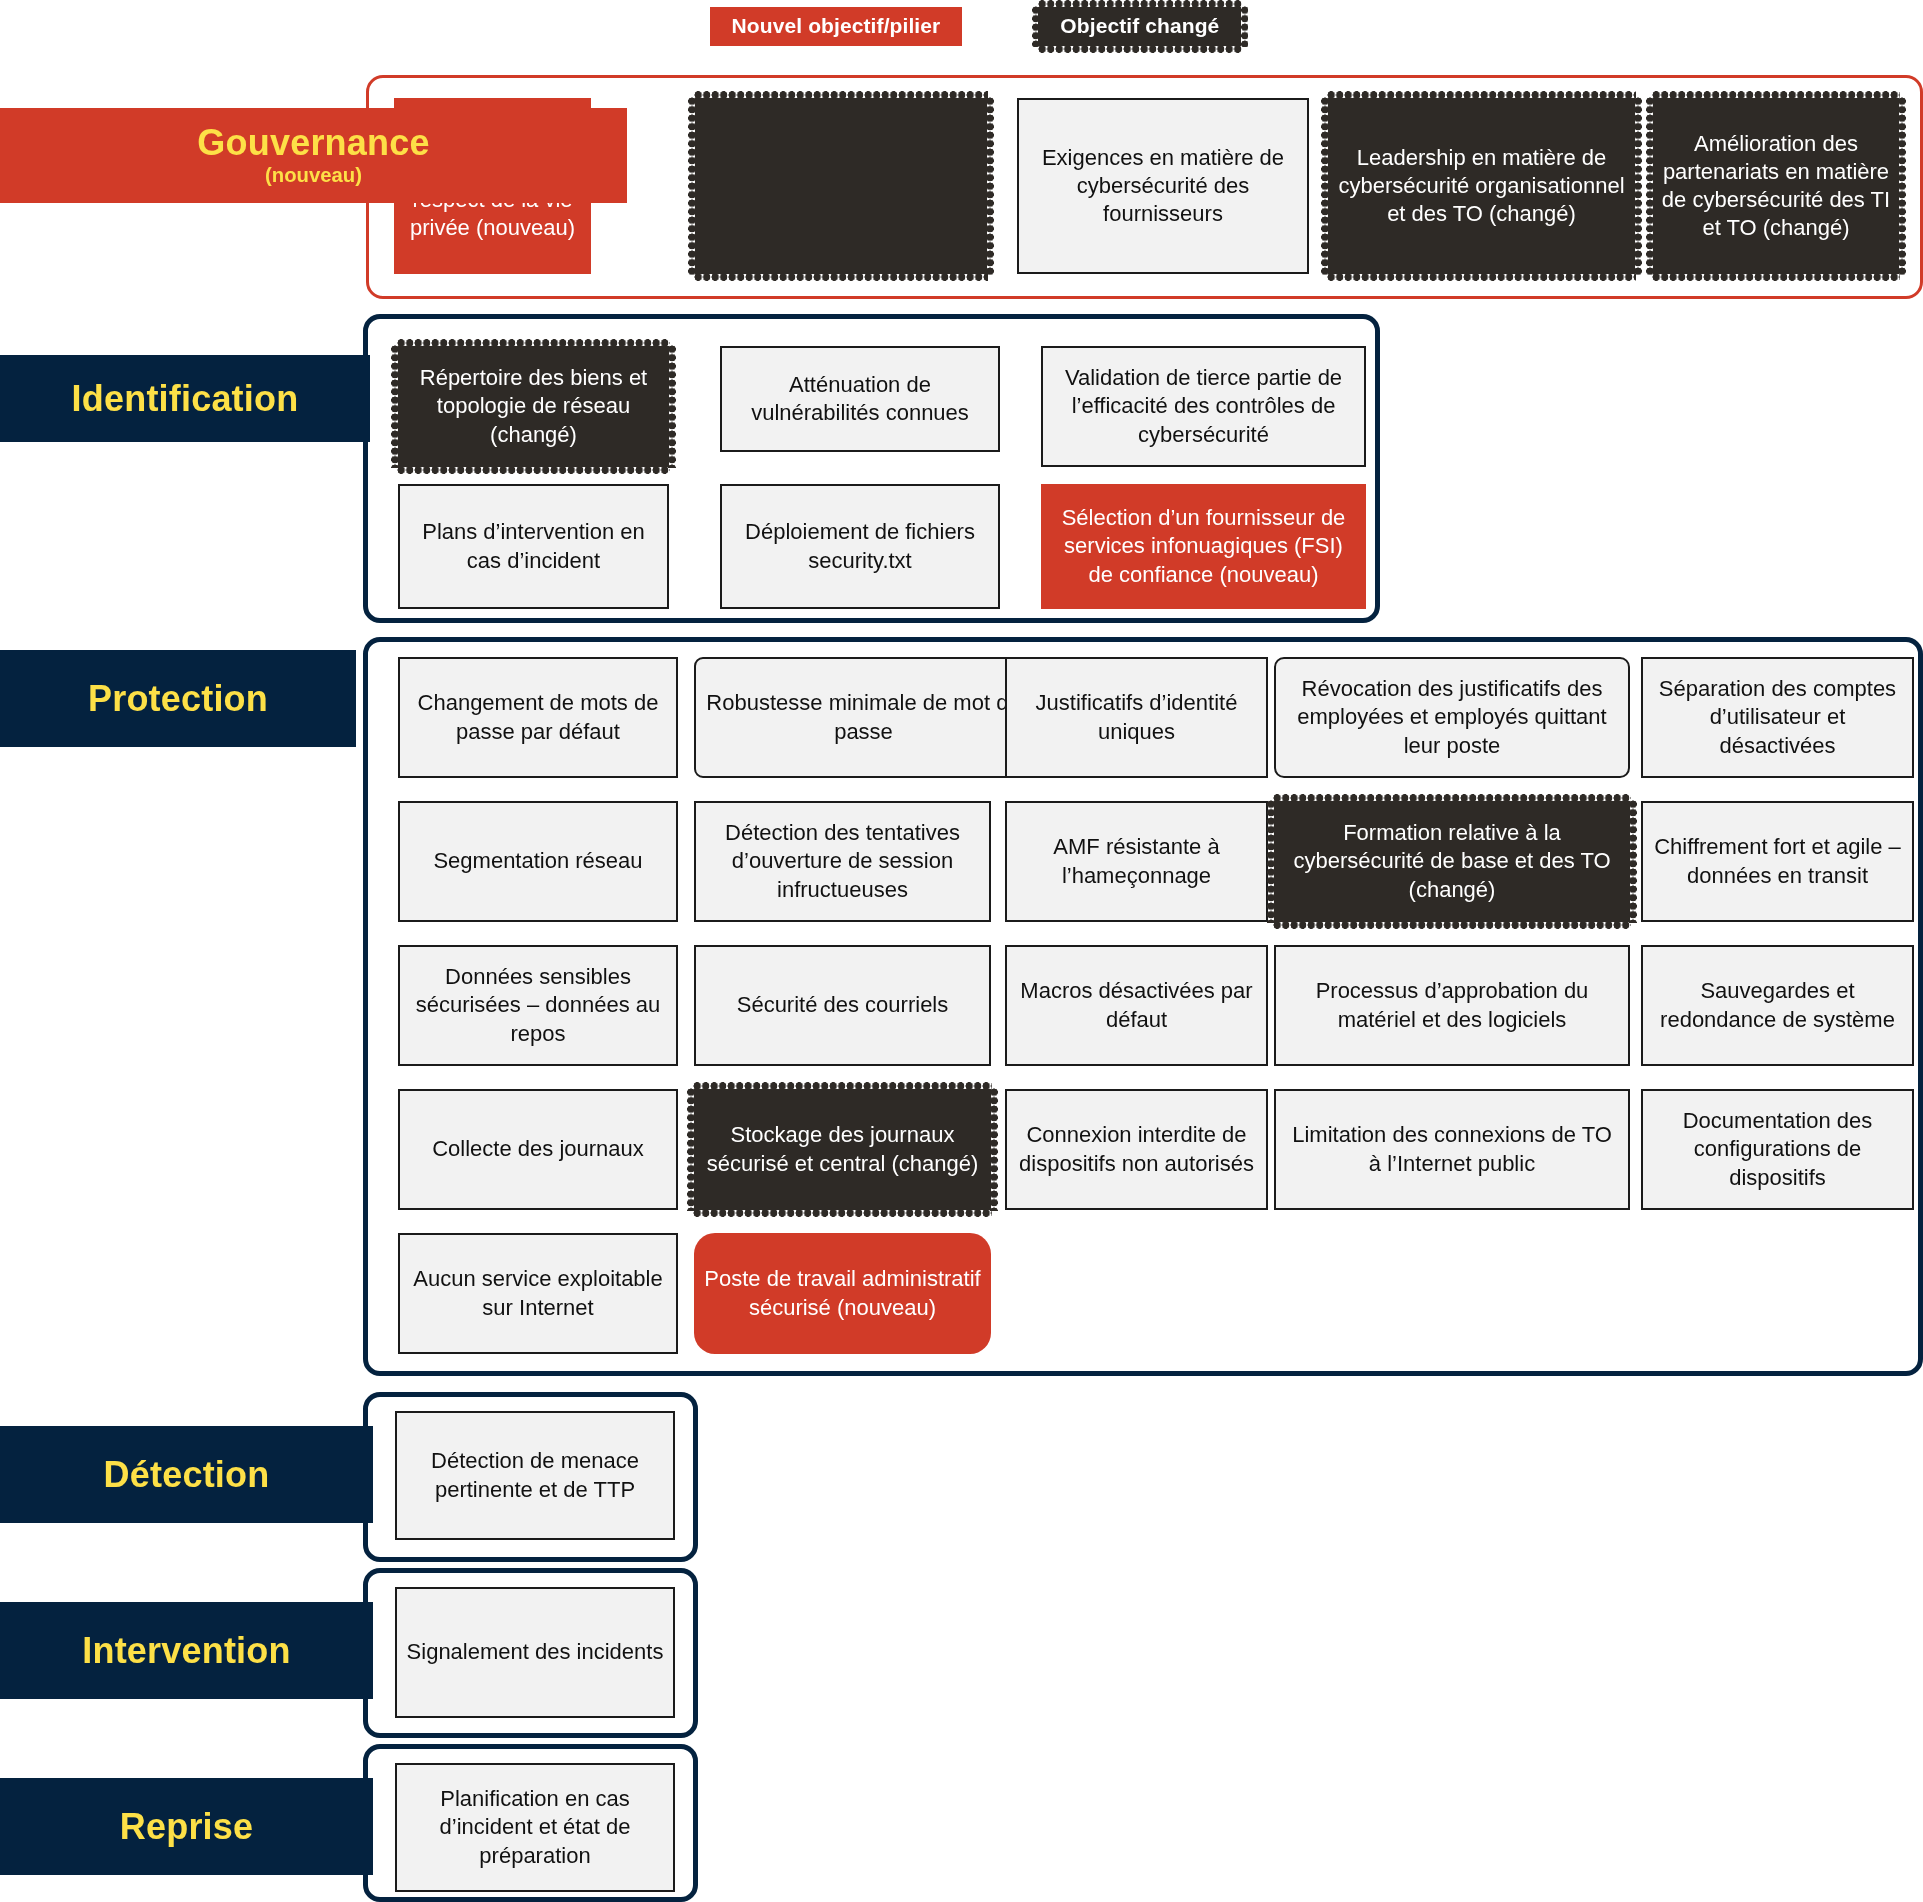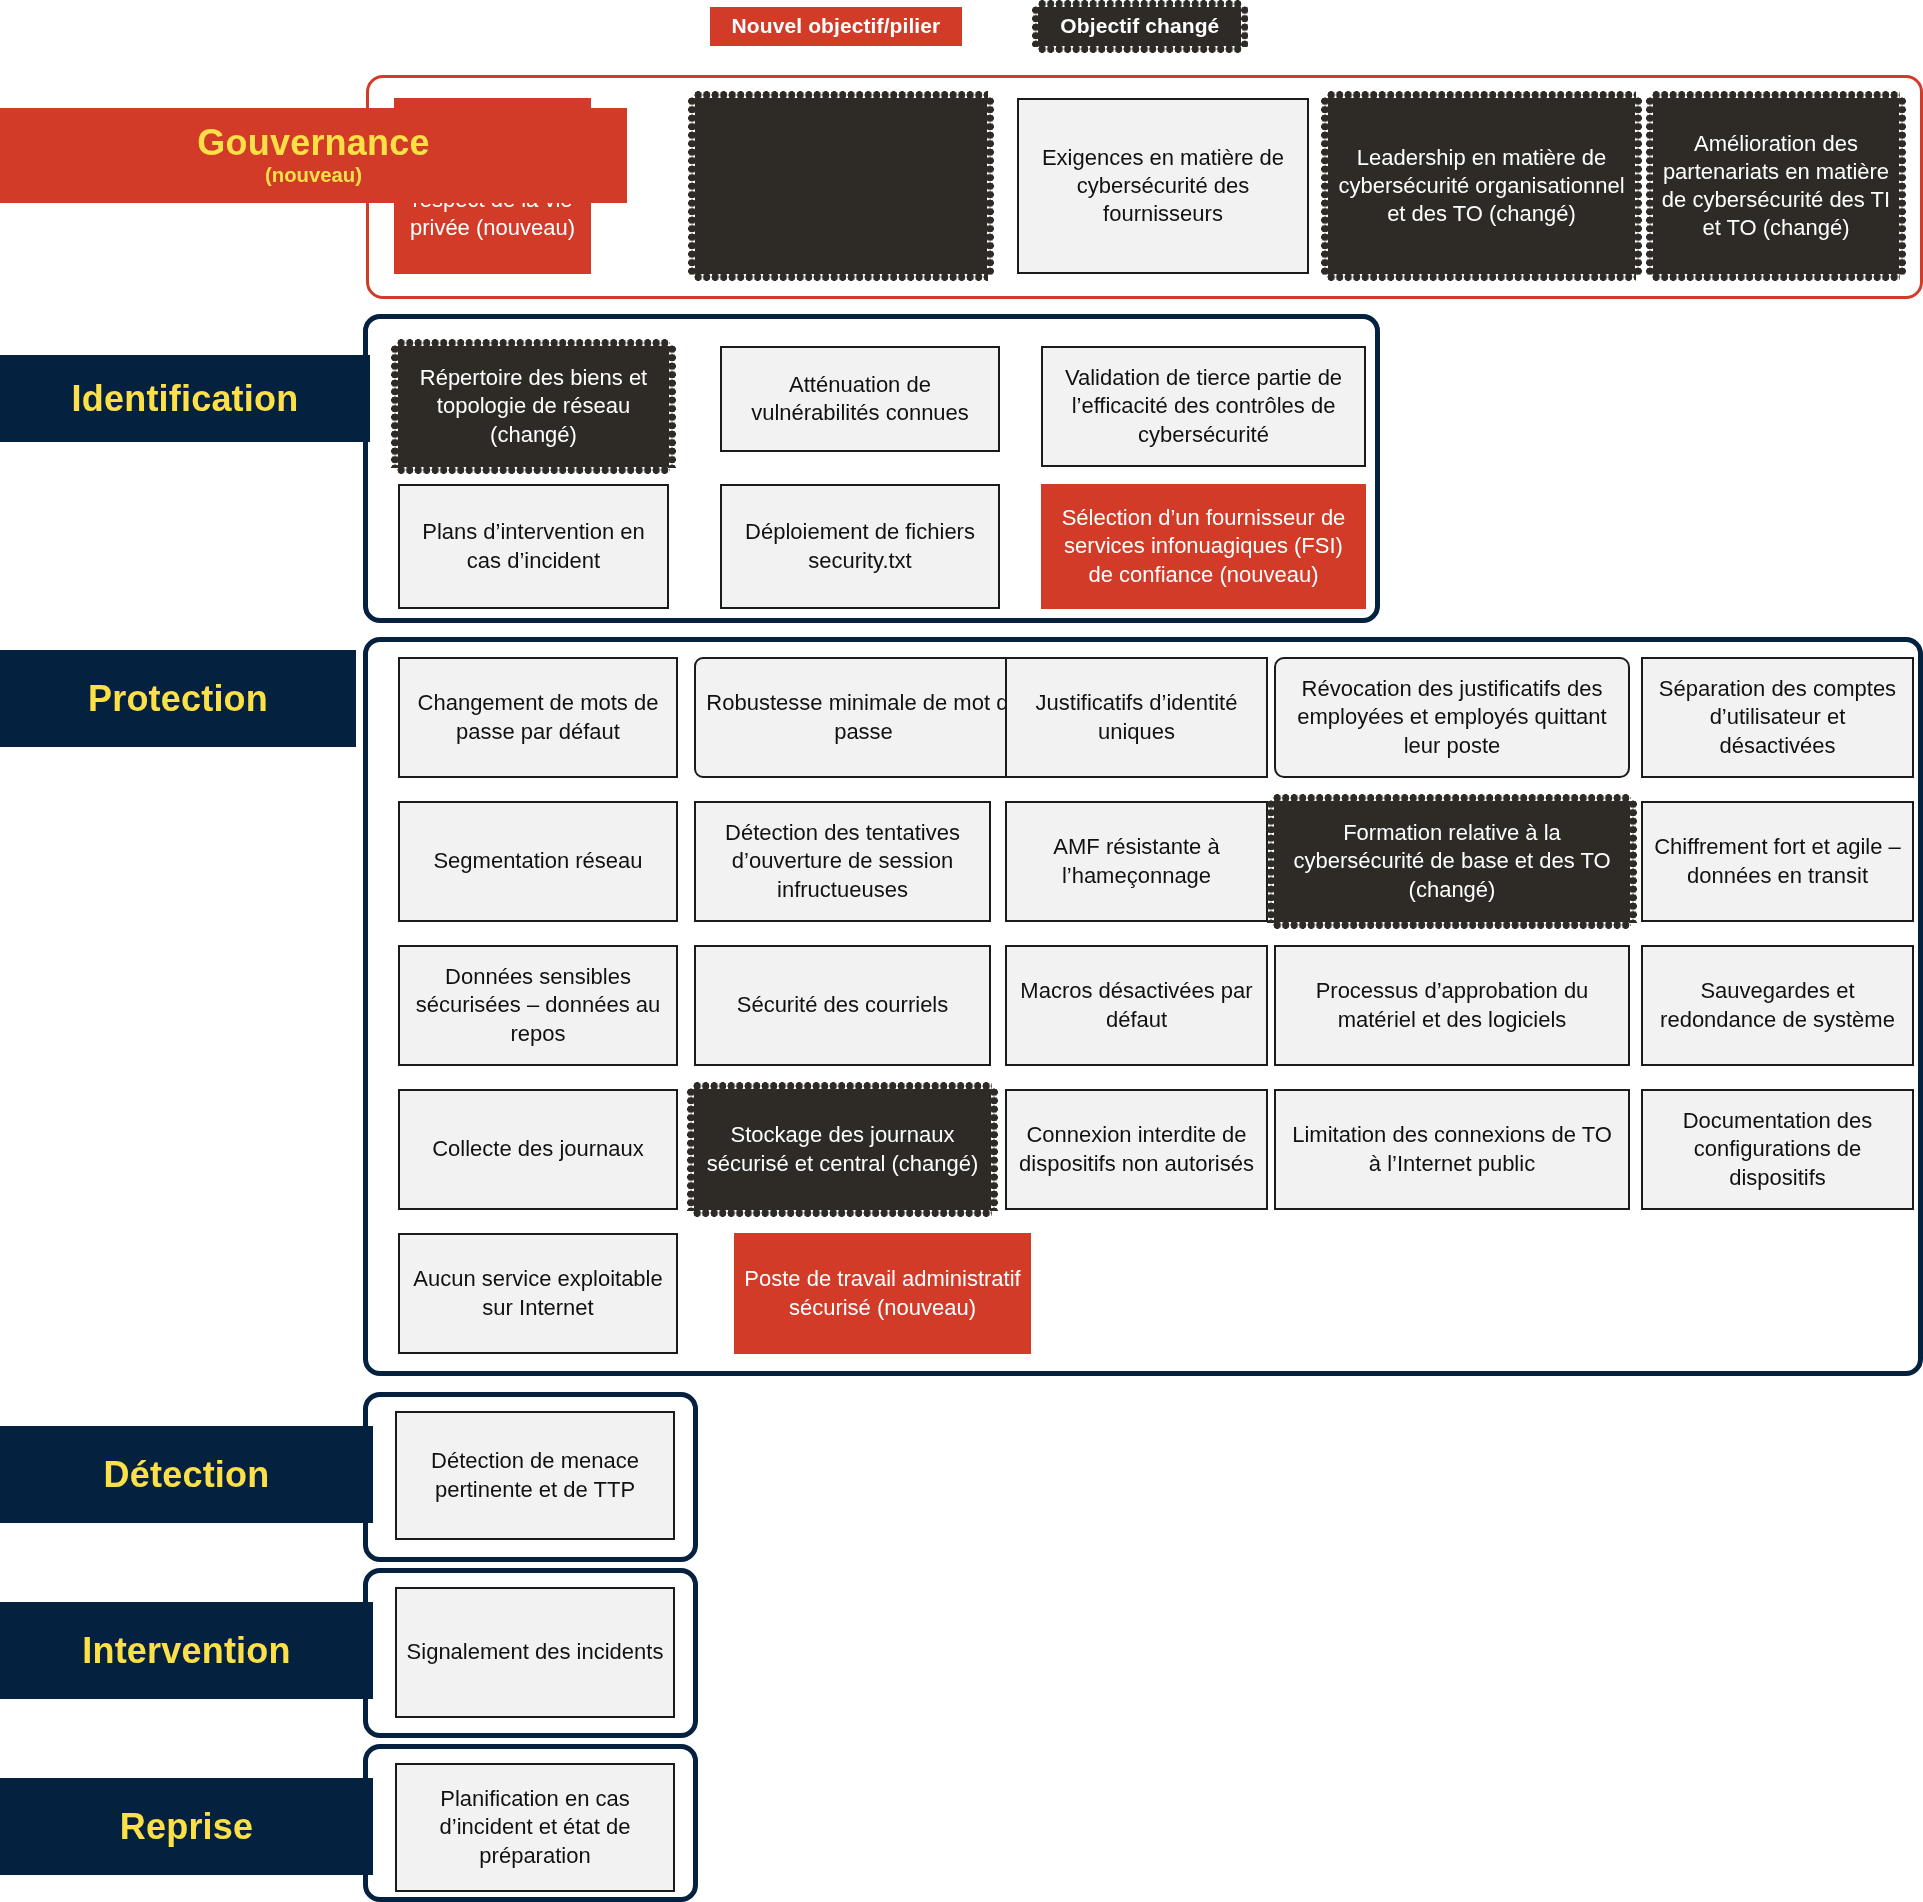--- a/index.html
+++ b/index.html
@@ -281,21 +281,21 @@
 <div class="card plain" style="left:1274px; top:1089px; width:356px; height:121px;">
     <span class="card-text">Limitation des connexions de TO à l’Internet public</span>
   </div>
 <div class="card plain" style="left:1641px; top:1089px; width:273px; height:121px;">
     <span class="card-text">Documentation des configurations de dispositifs</span>
   </div>
 
 <div class="card plain" style="left:398px; top:1233px; width:280px; height:121px;">
     <span class="card-text">Aucun service exploitable sur Internet</span>
   </div>
-<div class="card new" style="left:734px; top:1233px; width:297px; height:121px;">
+<div class="card new" style="left:694px; top:1233px; width:297px; height:121px;border-radius:21px;">
     <span class="card-text">Poste de travail administratif sécurisé (nouveau)</span>
   </div>
 
 <div class="card plain" style="left:395px; top:1411px; width:280px; height:129px;">
     <span class="card-text">Détection de menace pertinente et de TTP</span>
   </div>
 <div class="card plain" style="left:395px; top:1587px; width:280px; height:131px;">
     <span class="card-text">Signalement des incidents</span>
   </div>
 <div class="card plain" style="left:395px; top:1763px; width:280px; height:129px;">

